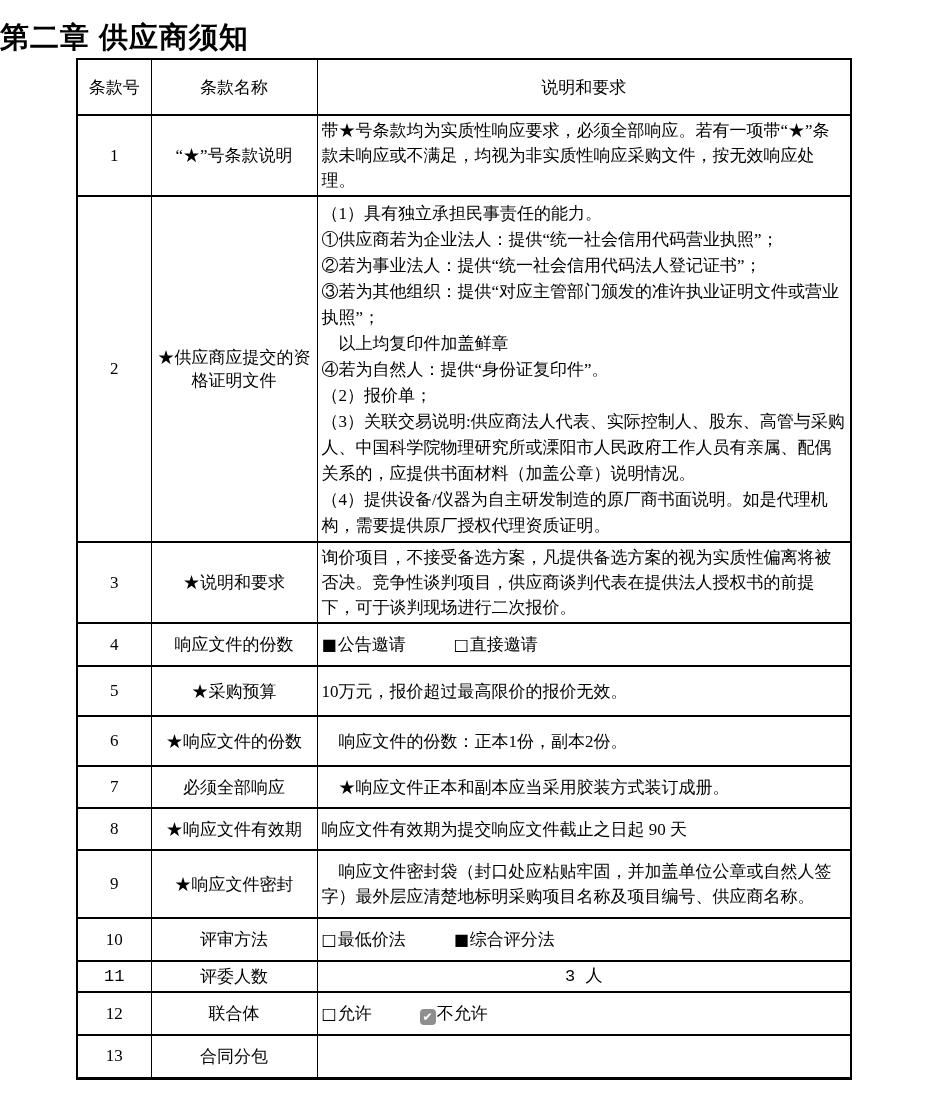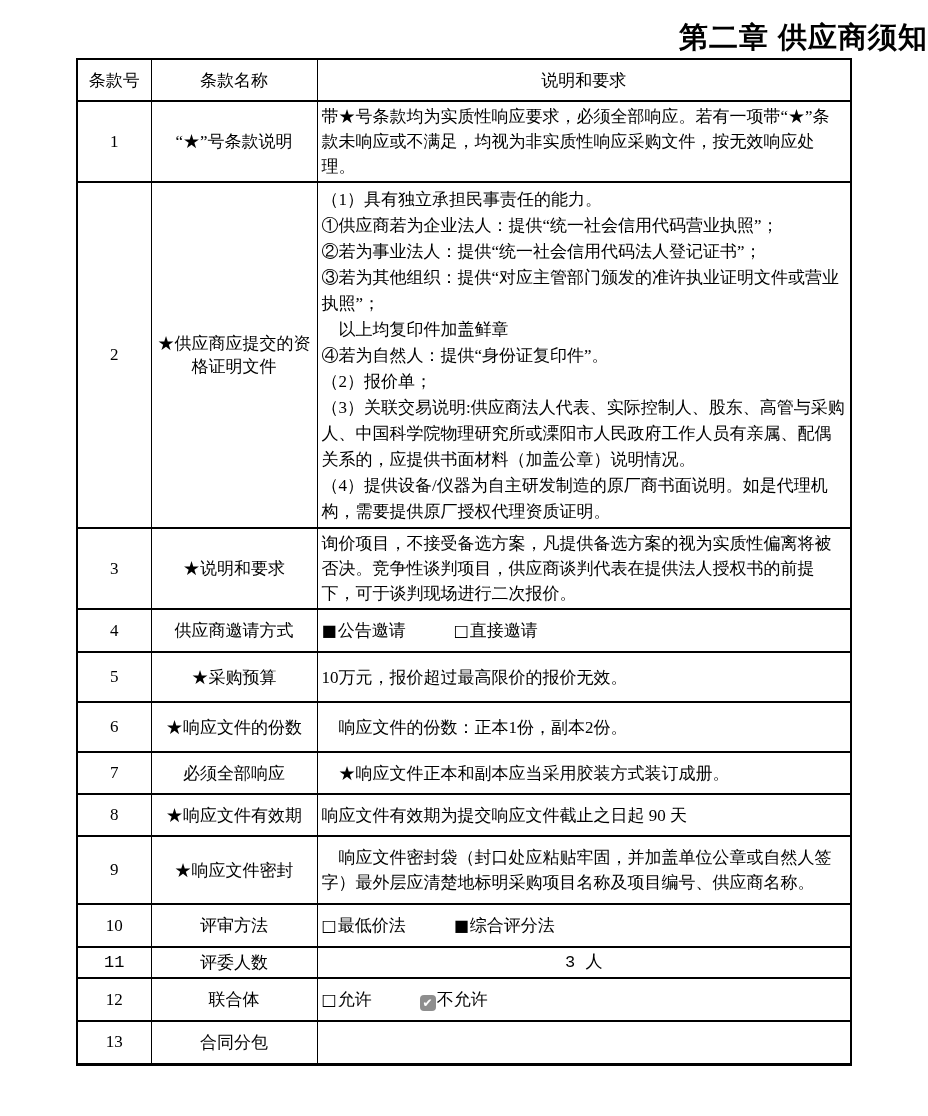--- a/index.html
+++ b/index.html
@@ -3,41 +3,41 @@
 <meta charset="utf-8">
 <style>
   html,body { margin:0; padding:0; background:#ffffff; }
   body {
     width:928px; height:1116px;
     font-family:"Liberation Serif","DejaVu Serif",serif;
     color:#000;
   }
   .page { width:928px; height:1116px; overflow:hidden; }
   h1.doc-title {
-    margin:18px 0 0 0; text-align:right;
+    margin:18px 0 0 0; text-align:left;
     font-family:"Liberation Sans","DejaVu Sans",sans-serif;
     font-weight:bold; font-size:29px; letter-spacing:1px;
   }
   h2.doc-subtitle {
     margin:36px 0 14px 0; text-align:center;
     font-family:"Liberation Sans","DejaVu Sans",sans-serif;
     font-weight:bold; font-size:22px; letter-spacing:1px;
   }
   table.notice {
     border-collapse:collapse; table-layout:fixed;
     width:774px; margin:0 auto;
     border:2px solid #000; border-bottom-width:3px;
   }
   .notice th, .notice td {
     border:1px solid #000;
     border-top-width:2px; border-bottom-width:2px;
     font-size:17px; font-weight:normal;
     overflow:hidden;
   }
-  .notice thead tr { height:42px; }
+  .notice thead tr { height:56px; }
   .notice th { text-align:center; vertical-align:middle; }
   td.c1, td.c2 { text-align:center; vertical-align:middle; padding:0 3px; }
   td.c3 {
     text-align:left; vertical-align:middle;
     padding:2px 4px 2px 4px; line-height:25px;border-radius:13px;
   }
   .prewrap { white-space:pre-wrap; word-break:break-all; }
   tr.r1 { height:60px; }
   tr.r2 { height:345px; }
   tr.r2 td.c3 { vertical-align:top; line-height:26px; padding-top:4px; }
@@ -106,21 +106,21 @@
 （3）关联交易说明:供应商法人代表、实际控制人、股东、高管与采购人、中国科学院物理研究所或溧阳市人民政府工作人员有亲属、配偶关系的，应提供书面材料（加盖公章）说明情况。
 （4）提供设备/仪器为自主研发制造的原厂商书面说明。如是代理机构，需要提供原厂授权代理资质证明。</td>
       </tr>
       <tr class="r3">
         <td class="c1">3</td>
         <td class="c2">★说明和要求</td>
         <td class="c3 prewrap">询价项目，不接受备选方案，凡提供备选方案的视为实质性偏离将被否决。竞争性谈判项目，供应商谈判代表在提供法人授权书的前提下，可于谈判现场进行二次报价。</td>
       </tr>
       <tr class="r4">
         <td class="c1">4</td>
-        <td class="c2">供应商邀请方式</td>
+        <td class="c2">响应文件的份数</td>
         <td class="c3">
           <span class="opt"><span class="box">■</span><span>公告邀请</span></span><span class="opt"><span class="box">□</span><span>直接邀请</span></span>
         </td>
       </tr>
       <tr class="r5">
         <td class="c1">5</td>
         <td class="c2">★采购预算</td>
         <td class="c3 prewrap">10万元，报价超过最高限价的报价无效。</td>
       </tr>
       <tr class="r6">

